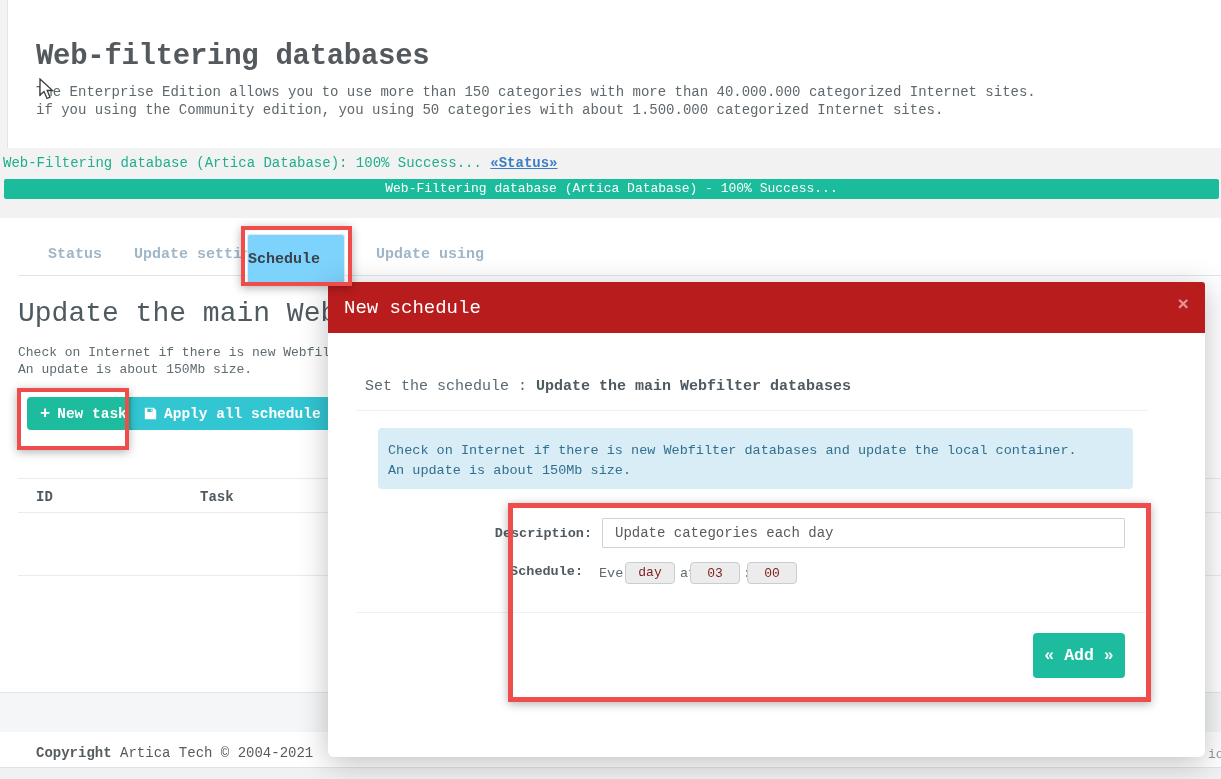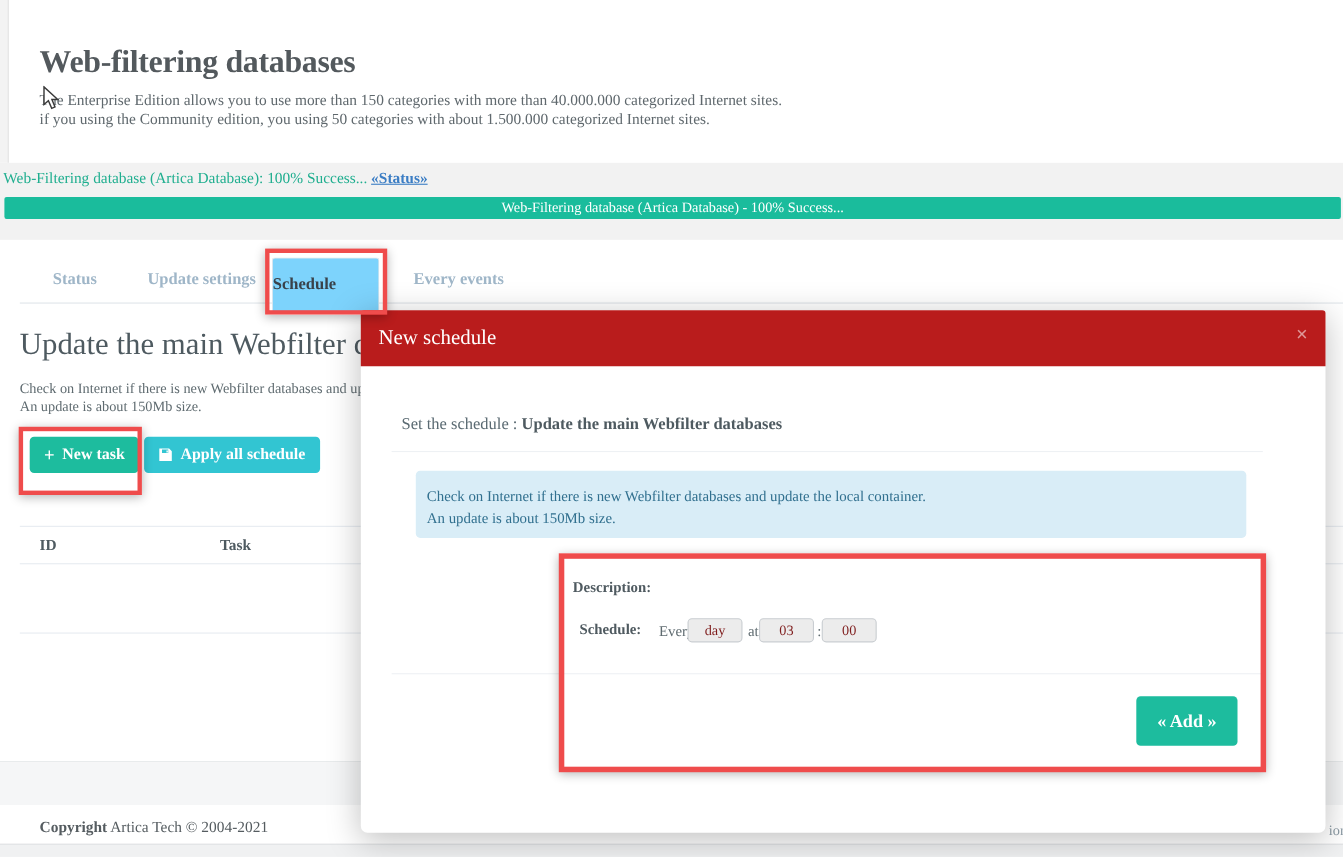--- a/index.html
+++ b/index.html
@@ -1,19 +1,19 @@
 <!DOCTYPE html>
 <html><head>
 <meta charset="utf-8">
 <style>
   * { margin:0; padding:0; box-sizing:border-box; }
   html,body { background:#fff; }
   #screen {
     position:relative; width:1221px; height:779px; overflow:hidden;
-    font-family:Liberation Serif, serif; background:#ffffff; color:#555;
+    font-family:Liberation Mono, monospace; background:#ffffff; color:#555;
   }
   .abs { position:absolute; }
 
   
   .left-gutter { left:0; top:0; width:8px; height:148px; background:#f3f3f3; border-right:1px solid #e4e4e4; }
   .page-title { left:36px; top:40px; font-size:29px; font-weight:bold; color:#53595d; letter-spacing:-0.3px; }
   .page-sub { left:36px; font-size:14px; color:#5f686d; }
 
   
   .status-strip { left:0; top:148px; width:1221px; height:70px; background:#f2f2f2; }
@@ -97,21 +97,21 @@
   <div class="abs progress-bar">
     <span>Web-Filtering database (Artica Database) - 100% Success...</span>
   </div>
 
   <div class="abs tab-line"></div>
   <div class="abs tab-label" style="left:48px;">Status</div>
   <div class="abs tab-label" style="left:134px;">Update settings</div>
   <div class="abs tab-active">
     <span>Schedule</span>
   </div>
-  <div class="abs tab-label" style="left:376px;">Every events</div>
+  <div class="abs tab-label" style="left:376px;">Update using</div>
 
   <h2 class="abs content-heading">Update the main Webfilter databases</h2>
   <div class="abs content-desc" style="top:345px;">Check on Internet if there is new Webfilter databases and update the local container.</div>
   <div class="abs content-desc" style="top:362px;">An update is about 150Mb size.</div>
 
   <button class="abs btn btn-green" style="left:27px; top:397px;">
     <span class="plus-glyph">+</span>
     <span>New task</span>
   </button>
   <button class="abs btn btn-cyan" style="left:131px; top:397px;">
@@ -148,20 +148,21 @@
       <span>Set the schedule : </span><b>Update the main Webfilter databases</b>
     </div>
     <div class="modal-divider" style="top:128px;"></div>
 
     <div class="info-box">
       <div>Check on Internet if there is new Webfilter databases and update the local container.</div>
       <div>An update is about 150Mb size.</div>
     </div>
 
     <div class="form-label" style="left:112px; top:244px;">Description:</div>
+    <input class="desc-input" type="text" value="Update categories each day" style="">
 
     <div class="form-label" style="left:103px; top:282px;">Schedule:</div>
     <div class="inline-word" style="left:271px; top:284px;">Every</div>
     <div class="mini-field" style="left:297px; width:50px;">day</div>
     <div class="inline-word" style="left:352px; top:284px;">at</div>
     <input class="mini-field" style="left: 362px; width: 50px;" value="03">
     <div class="inline-word" style="left:415px; top:284px;">:</div>
     <input class="mini-field" style="left: 419px; width: 50px;" value="00">
 
     <div class="modal-divider" style="top:330px;"></div>

